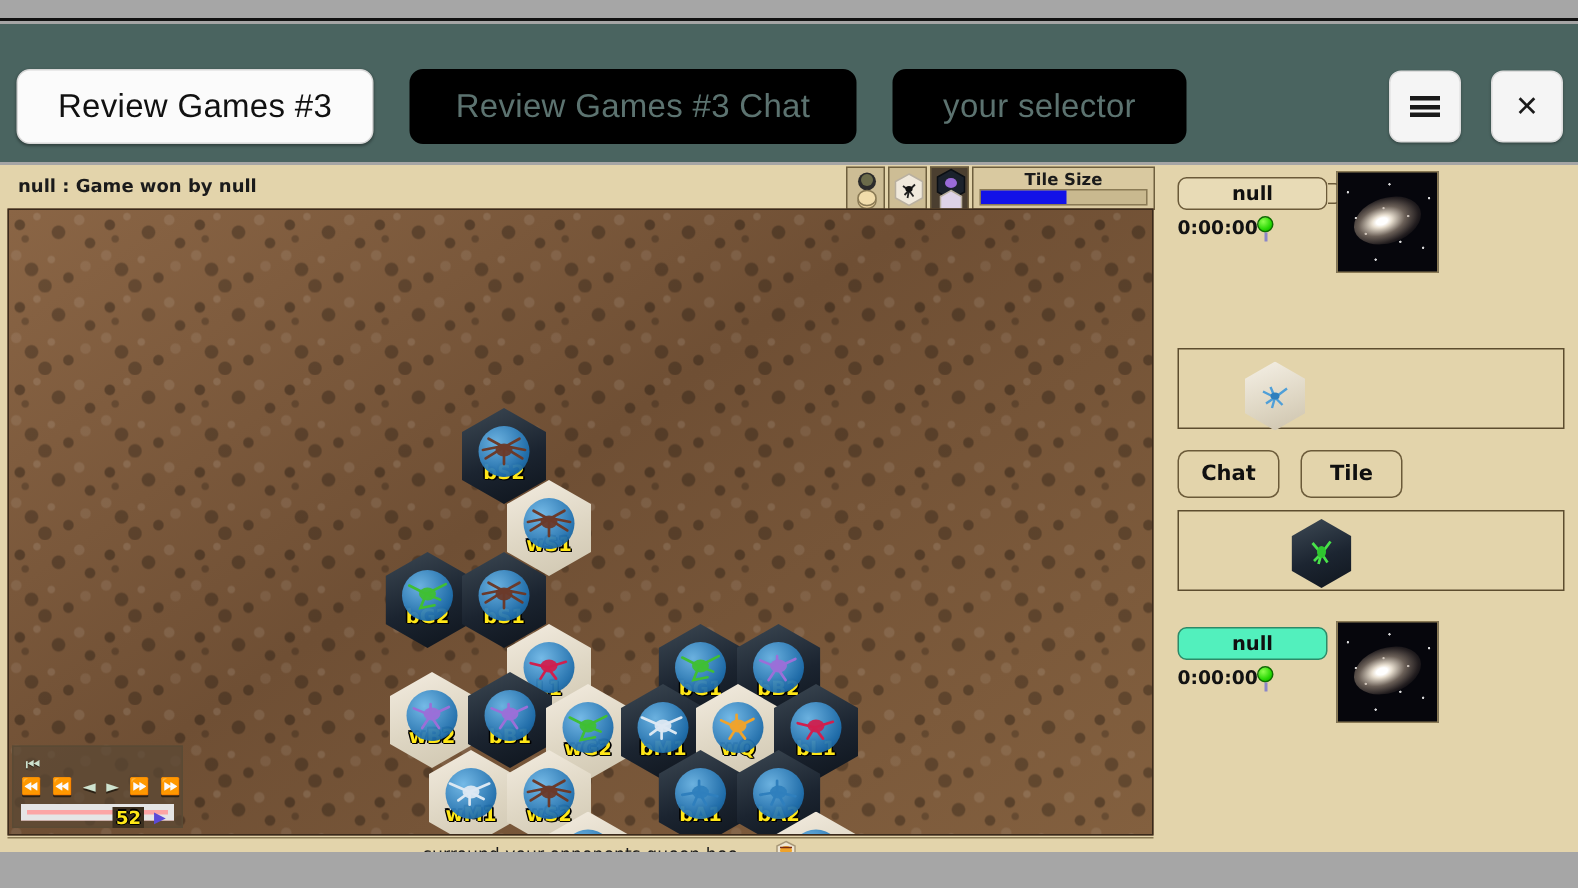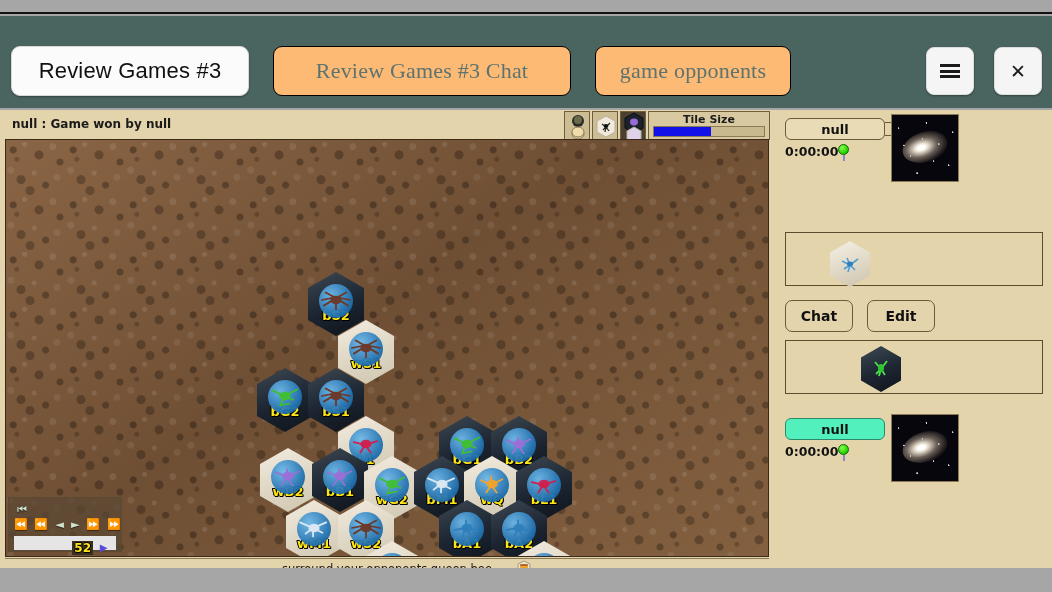--- a/index.html
+++ b/index.html
@@ -13,22 +13,22 @@
     background:#a6a6a6; border-bottom:2px solid #111; }
 
   
   .tabbar { position:absolute; left:0; top:16px; width:1052px; height:92px;
     background:#4a6460; }
   .tab { position:absolute; top:55px; height:50px; transform:translateY(-50%);
     border-radius:9px; display:flex; align-items:center; justify-content:center;
     font-size:22px; letter-spacing:.2px; white-space:nowrap; }
   .tab.active { background:#fbfbfb; color:#111; border:1px solid #d8d8d8;
     box-shadow:0 1px 2px rgba(0,0,0,.35); }
-  .tab.inactive { background:#fdba74; color:#5c7370;
-    border:1px solid #000000;font-family:Liberation Serif, serif; }
+  .tab.inactive { background:#000000; color:#5c7370;
+    border:4px solid #000000; }
   #tab0 { left:11px;  width:238px; }
   #tab1 { left:273px; width:298px; }
   #tab2 { left:595px; width:196px; }
 
   .winbtn { position:absolute; top:55px; transform:translateY(-50%);
     width:48px; height:48px; border-radius:8px; background:#f5f5f5;
     border:1px solid #dcdcdc; box-shadow:0 1px 2px rgba(0,0,0,.3);
     display:flex; align-items:center; justify-content:center; }
   #btn-menu { left:926px; }
   #btn-close { left:994px; }
@@ -99,21 +99,21 @@
   .hex.stack { box-shadow:0 3px 0 rgba(0,0,0,.35); }
 
   
   .playback { position:absolute; left:8px; top:497px; width:114px; height:55px;
     background:rgba(90,72,52,.72); border:1px solid #5a4a34; padding:4px 5px; }
   .pb-row { display:flex; align-items:center; gap:7px; height:15px; }
   .pb-row.r1 { justify-content:flex-start; padding-left:3px; }
   .pb-ico { color:#cfe3cf; font-size:11px; line-height:11px;
     font-family:"DejaVu Sans", sans-serif; text-shadow:0 1px 0 #2a2014; }
   .pb-slider { margin-top:4px; height:11px; position:relative;
-    background:#fca5a5; border:7px solid #e5e5e5; }
+    background:#fca5a5; border:4px solid #e5e5e5; }
   .pb-count { position:absolute; right:16px; top:-2px; font-size:12px;
     font-weight:bold; color:#ffe717; font-family:"DejaVu Sans", sans-serif;
     background:#3b2f1f; padding:0 2px;
     text-shadow:-1px 0 #000,0 -1px #000,1px 0 #000,0 1px #000; }
   .pb-play { position:absolute; right:-1px; top:-2px; color:#5a4bd8; font-size:13px;
     line-height:13px; }
 
   
   .hintbar { position:absolute; left:5px; top:558px; width:764px; height:20px;
     background:#e3d4ab; display:flex; align-items:center; justify-content:center;
@@ -185,21 +185,21 @@
   <div class="top-strip"></div>
 
   <div class="tabbar">
     <div class="tab active" id="tab0">
       <span>Review Games #3</span>
     </div>
     <div class="tab inactive" id="tab1">
       <span>Review Games #3 Chat</span>
     </div>
     <div class="tab inactive" id="tab2">
-      <span>game opponents</span>
+      <span>your selector</span>
     </div>
 
     <div class="winbtn" id="btn-menu">
       <span class="hamb">
           <i></i>
           <i></i>
           <i></i>
         </span>
     </div>
     <div class="winbtn" id="btn-close">
@@ -445,21 +445,21 @@
           <path d="M12 20 L20 24 L28 18 M20 24 L18 31 M20 24 L25 29 M20 24 L14 28 M17 17 L20 24" stroke="#4f9fd8" fill="none" stroke-width="1.6"></path>
           <ellipse cx="20" cy="23" rx="3" ry="2.4" fill="#2f7fbd"></ellipse>
         </svg>
       </div>
     </div>
 
     <div class="sbtn" style="left:14px; top:190px;">
       <span>Chat</span>
     </div>
     <div class="sbtn" style="left:96px; top:190px;">
-      <span>Edit</span>
+      <span>Tile</span>
     </div>
 
     <div class="rack" style="top:230px;">
       <div class="rackhex black" style="left:75px; top:5px; box-shadow:0 3px 0 rgba(0,0,0,.35);">
         <svg width="40" height="46" viewBox="0 0 40 46">
           <path d="M14 16 L20 23 L26 15 M20 23 L18 30 M20 23 L24 29 M20 23 L15 28" stroke="#49e24a" fill="none" stroke-width="1.8"></path>
           <ellipse cx="20" cy="22" rx="3" ry="4" fill="#2fc62f"></ellipse>
         </svg>
       </div>
     </div>

